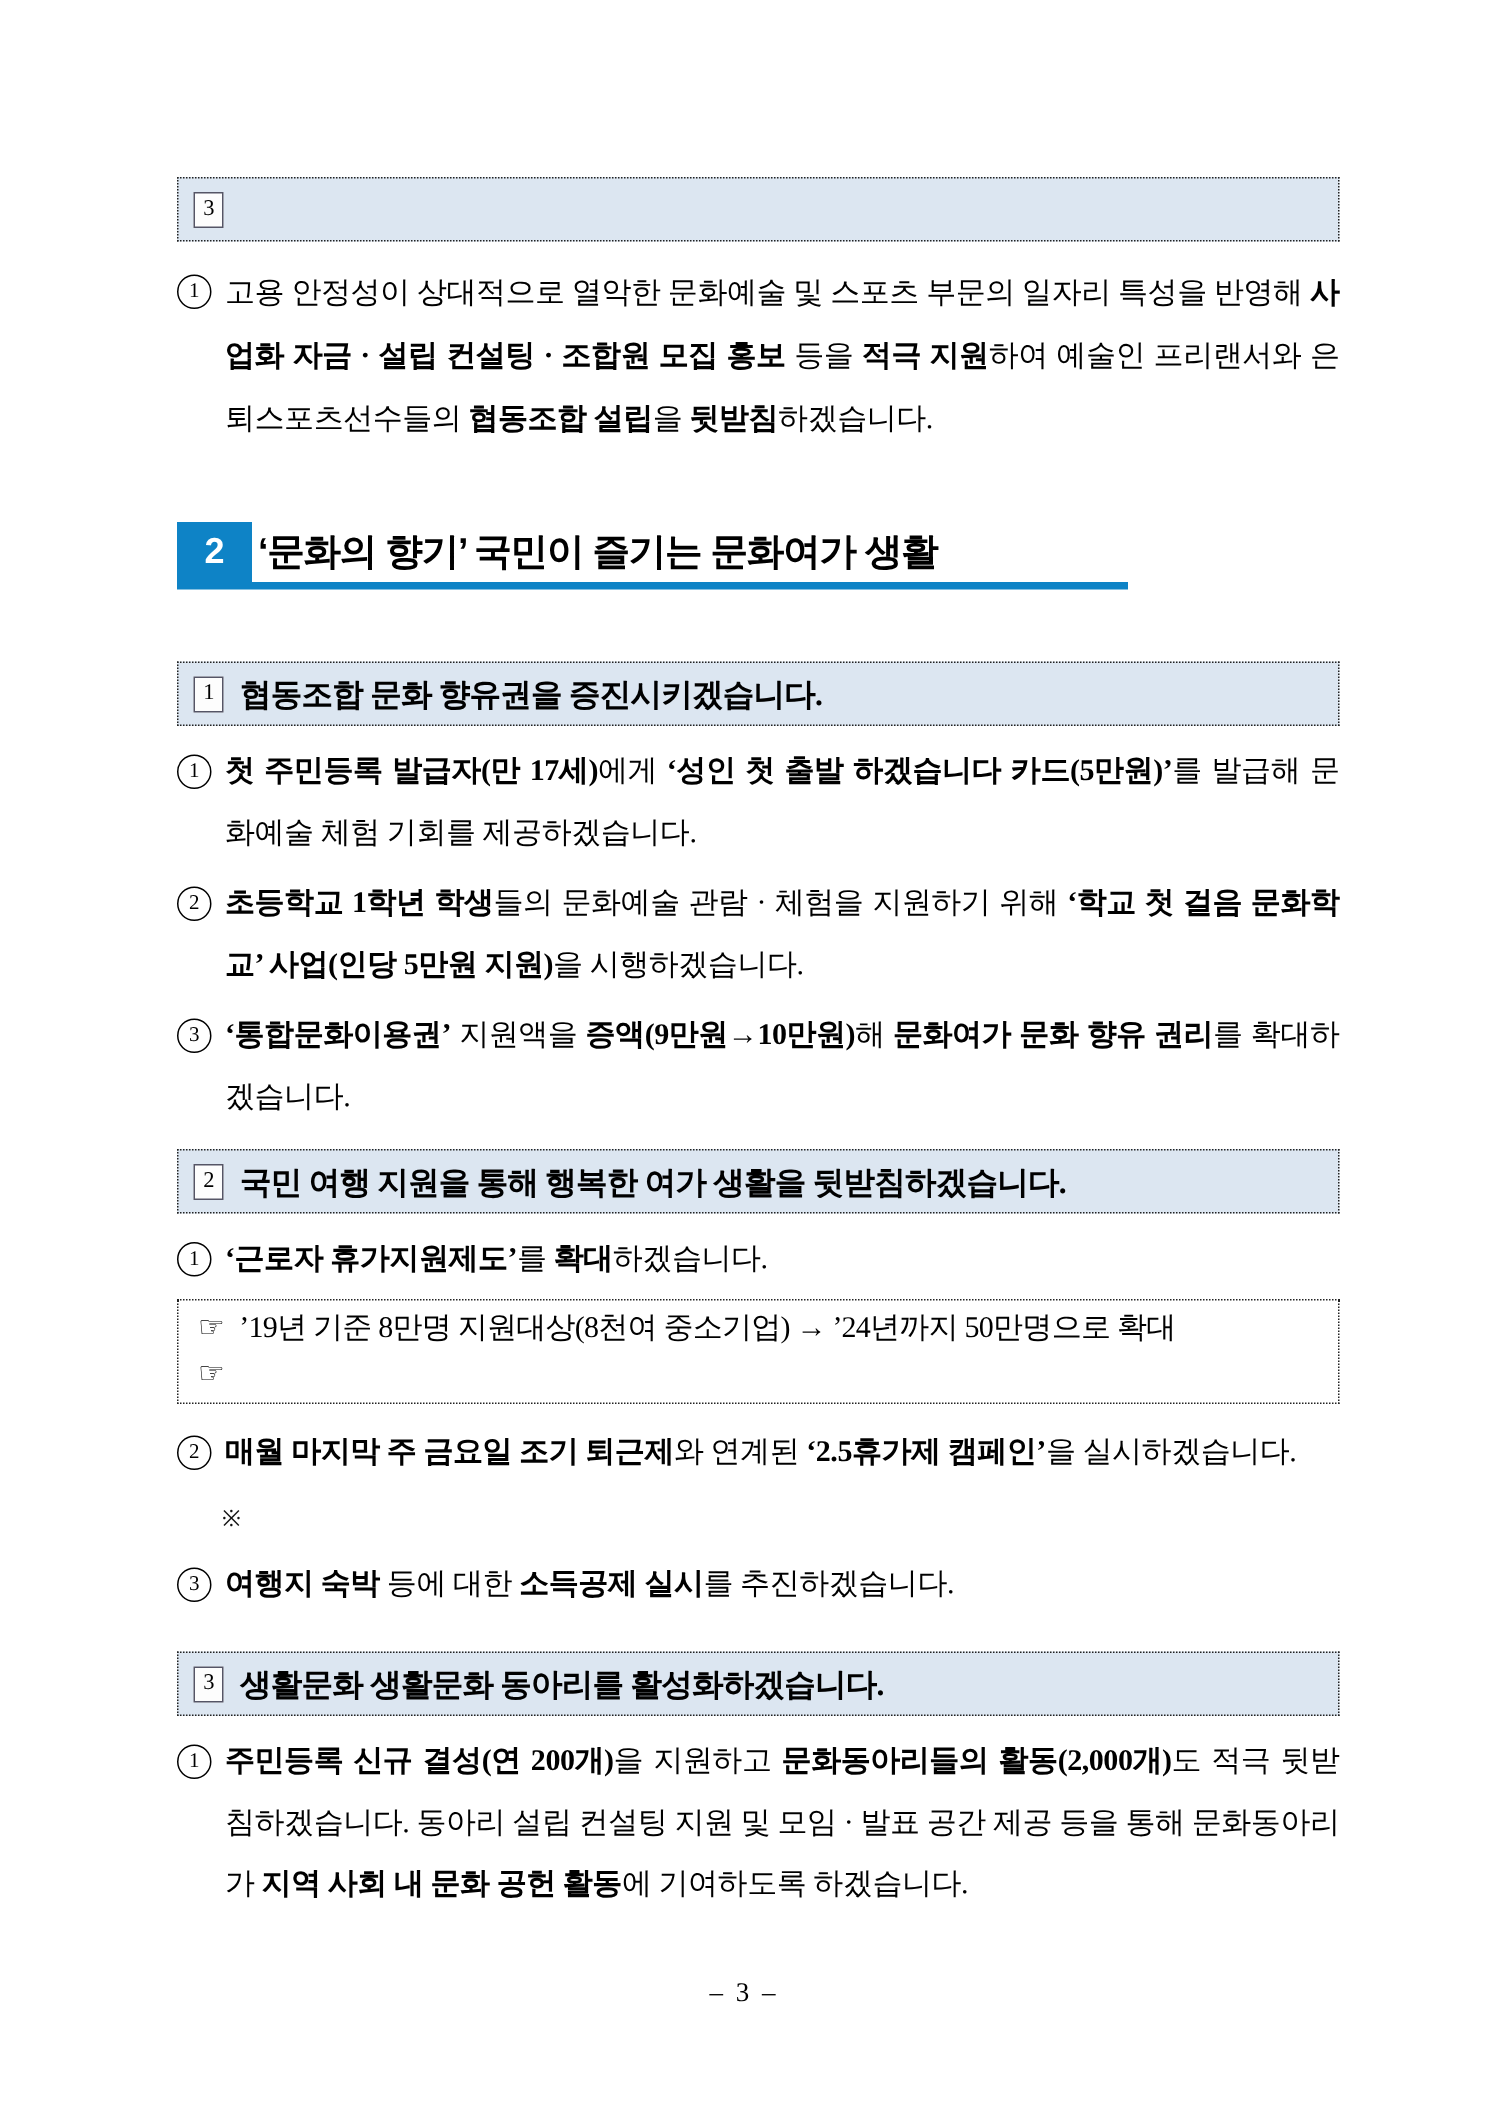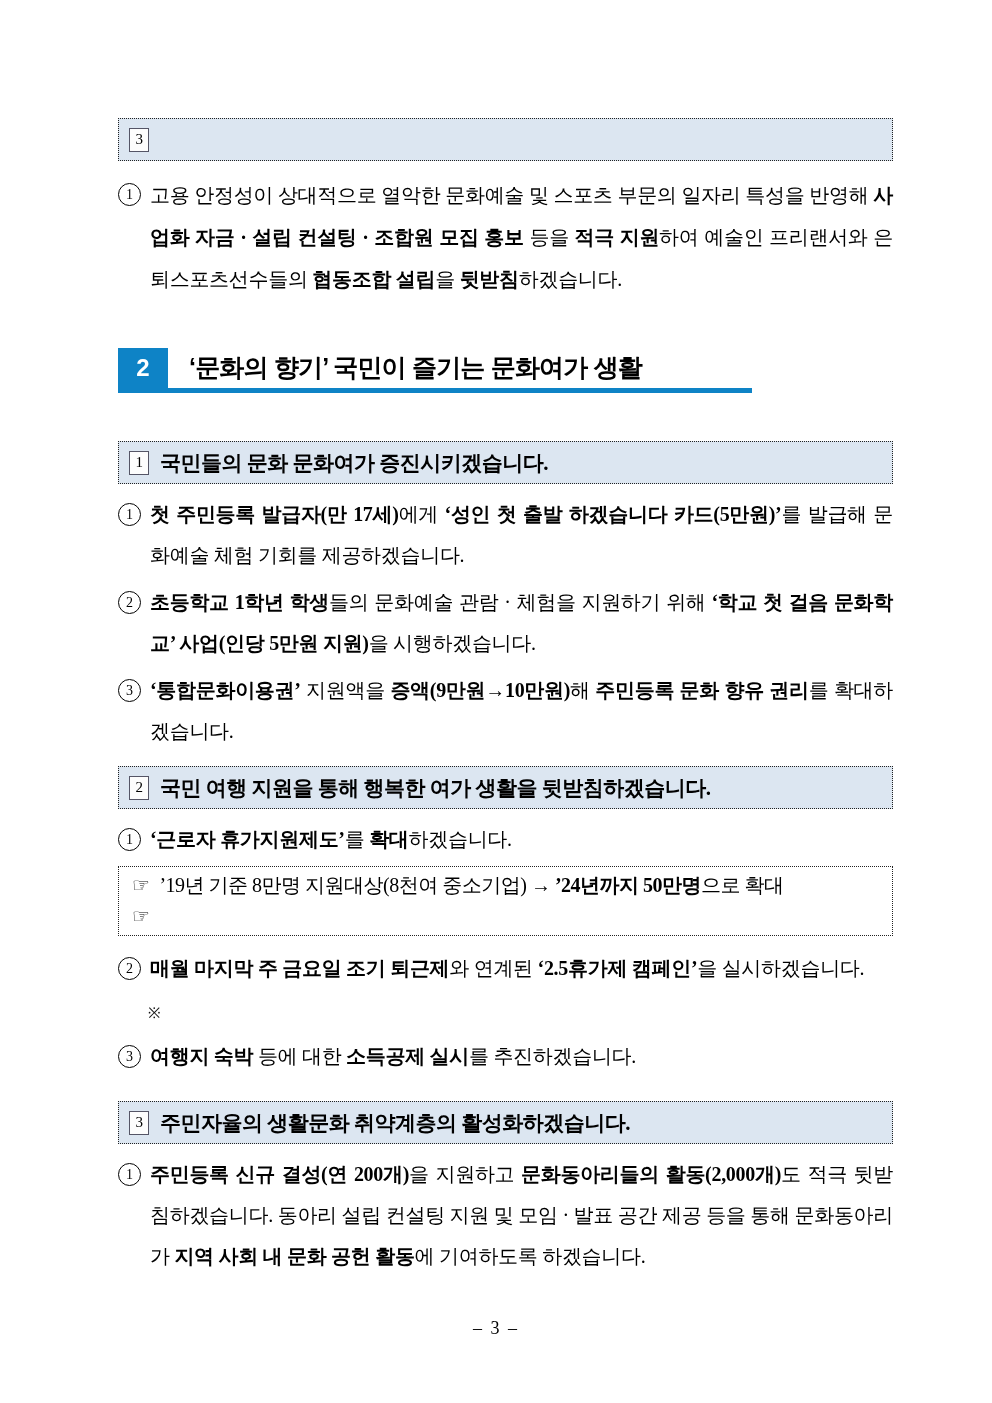--- a/index.html
+++ b/index.html
@@ -71,34 +71,34 @@
     width: 50px; height: 40px;
     background: var(--accent); color: #fff;
     font-family: "Liberation Sans", "DejaVu Sans", sans-serif;
     font-weight: bold; font-size: 24px;
     display: flex; align-items: center; justify-content: center;
   }
   .sec-title {
     font-family: "Liberation Sans", "DejaVu Sans", sans-serif;
     font-weight: bold; font-size: 25px;
     letter-spacing: -0.8px;
-    padding: 0 0 4px 21px;
+    padding: 0 0 4px 4px;
   }
 
   
   .callout {
     border: 1px dotted #222;
     margin: 4px 0 12px 0;
     padding: 3px 13px;
     font-size: 20px; line-height: 31px;
     letter-spacing: -0.5px;
   }
   .callout-line { display: flex; gap: 10px; }
   .callout-line .hand { flex: 0 0 auto; }
-  .callout-line b { font-weight: bold; }
+  .callout-line b { font-weight: normal; }
 
   
   .note {
     display: flex; gap: 8px;
     font-size: 17px; line-height: 34px;
     padding-left: 30px;
     letter-spacing: -0.4px;
     margin: 0 0 6px 0;
     color: #111;
   }
@@ -131,36 +131,36 @@
     <div class="ptext">고용 안정성이 상대적으로 열악한 문화예술 및 스포츠 부문의 일자리 특성을 반영해 <b>사업화 자금 · 설립 컨설팅 · 조합원 모집 홍보</b> 등을 <b>적극 지원</b>하여 예술인 프리랜서와 은퇴스포츠선수들의 <b>협동조합 설립</b>을 <b>뒷받침</b>하겠습니다.</div>
   </div>
 
   <div class="section-title-row">
     <div class="num-box">2</div>
     <div class="sec-title">‘문화의 향기’ 국민이 즐기는 문화여가 생활</div>
   </div>
 
   <section class="hl-box">
     <span class="sq-marker">1</span>
-    <span>국민들의 문화 문화여가 증진시키겠습니다.</span>
+    <span>협동조합 문화 향유권을 증진시키겠습니다.</span>
   </section>
 
   <div class="para gap-after-box">
     <span class="circ">1</span>
     <div class="ptext"><b>첫 주민등록 발급자(만 17세)</b>에게 <b>‘성인 첫 출발 하겠습니다 카드(5만원)’</b>를 발급해 문화예술 체험 기회를 제공하겠습니다.</div>
   </div>
 
   <div class="para">
     <span class="circ">2</span>
     <div class="ptext"><b>초등학교 1학년 학생</b>들의 문화예술 관람 · 체험을 지원하기 위해 <b>‘학교 첫 걸음 문화학교’ 사업(인당 5만원 지원)</b>을 시행하겠습니다.</div>
   </div>
 
   <div class="para">
     <span class="circ">3</span>
-    <div class="ptext"><b>‘통합문화이용권’</b> 지원액을 <b>증액(9만원→10만원)</b>해 <b>주민등록 문화 향유 권리</b>를 확대하겠습니다.</div>
+    <div class="ptext"><b>‘통합문화이용권’</b> 지원액을 <b>증액(9만원→10만원)</b>해 <b>문화여가 문화 향유 권리</b>를 확대하겠습니다.</div>
   </div>
 
   <section class="hl-box gap-before-box2">
     <span class="sq-marker">2</span>
     <span>국민 여행 지원을 통해 행복한 여가 생활을 뒷받침하겠습니다.</span>
   </section>
 
   <div class="para gap-after-box">
     <span class="circ">1</span>
     <div class="ptext"><b>‘근로자 휴가지원제도’</b>를 <b>확대</b>하겠습니다.</div>
@@ -187,21 +187,21 @@
     </div>
   </div>
 
   <div class="para">
     <span class="circ">3</span>
     <div class="ptext"><b>여행지 숙박</b> 등에 대한 <b>소득공제 실시</b>를 추진하겠습니다.</div>
   </div>
 
   <section class="hl-box gap-before-box3">
     <span class="sq-marker">3</span>
-    <span>주민자율의 생활문화 취약계층의 활성화하겠습니다.</span>
+    <span>생활문화 생활문화 동아리를 활성화하겠습니다.</span>
   </section>
 
   <div class="para gap-after-box">
     <span class="circ">1</span>
     <div class="ptext"><b>주민등록 신규 결성(연 200개)</b>을 지원하고 <b>문화동아리들의 활동(2,000개)</b>도 적극 뒷받침하겠습니다. 동아리 설립 컨설팅 지원 및 모임 · 발표 공간 제공 등을 통해 문화동아리가 <b>지역 사회 내 문화 공헌 활동</b>에 기여하도록 하겠습니다.</div>
   </div>
 
   <div class="page-num">– 3 –</div>
 
 </div>

